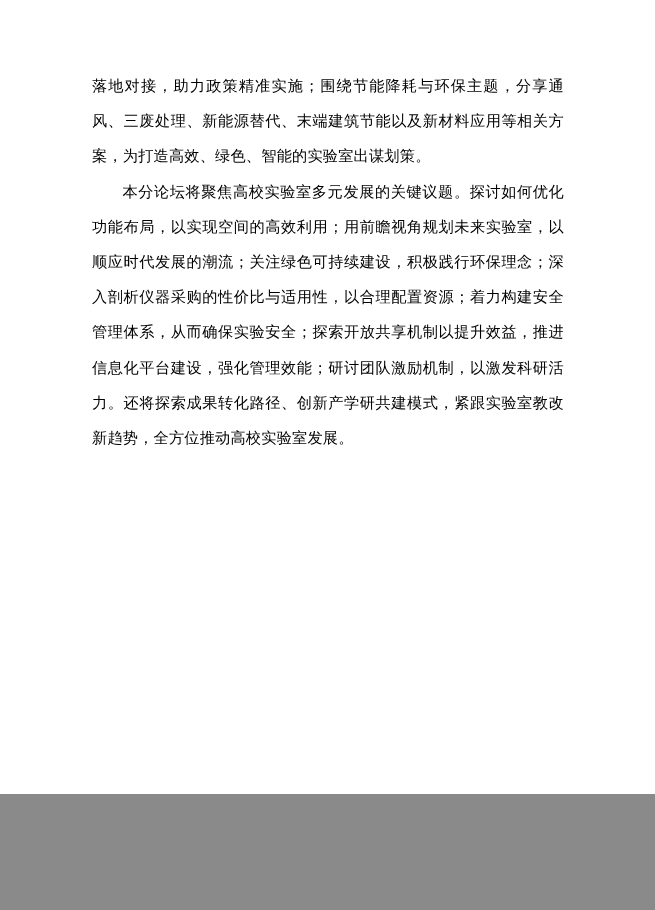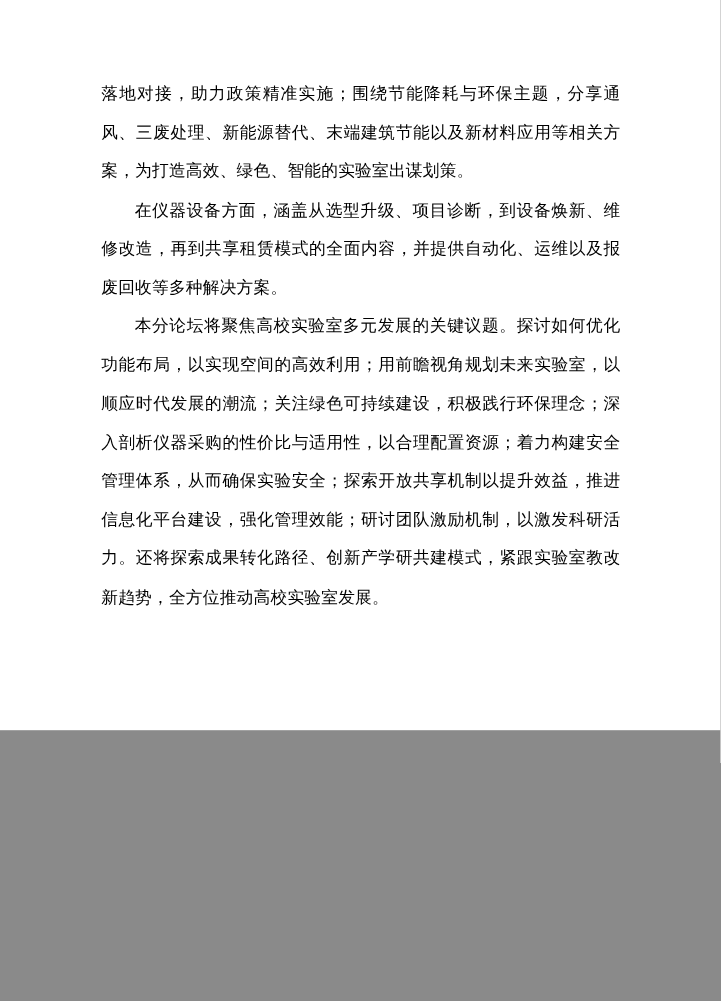--- a/index.html
+++ b/index.html
@@ -6,21 +6,21 @@
     margin: 0;
     padding: 0;
   }
   body {
     background: #8a8a8a;
     font-family: "Liberation Serif", "DejaVu Serif", serif;
   }
   .page {
     position: relative;
     width: 655px;
-    height: 664px;
+    height: 794px;
     background: #ffffff;
     margin: 0 auto;
     overflow: hidden;
     box-sizing: border-box;
   }
   .content {
     position: absolute;
     left: 92px;
     top: 68px;
     width: 472px;
@@ -40,16 +40,15 @@
   .noindent {
     text-indent: 0;
   }
 </style>
 </head>
 <body>
 
 <div class="page">
   <div class="content">
     <p class="para noindent">落地对接，助力政策精准实施；围绕节能降耗与环保主题，分享通风、三废处理、新能源替代、末端建筑节能以及新材料应用等相关方案，为打造高效、绿色、智能的实验室出谋划策。</p>
-    <p class="para indent">在仪器设备方面，涵盖从选型升级、项目诊断，到设备焕新、维修改造，再到共享租赁模式的全面内容，并提供自动化、运维以及报废回收等多种解决方案。</p>
     <p class="para indent">本分论坛将聚焦高校实验室多元发展的关键议题。探讨如何优化功能布局，以实现空间的高效利用；用前瞻视角规划未来实验室，以顺应时代发展的潮流；关注绿色可持续建设，积极践行环保理念；深入剖析仪器采购的性价比与适用性，以合理配置资源；着力构建安全管理体系，从而确保实验安全；探索开放共享机制以提升效益，推进信息化平台建设，强化管理效能；研讨团队激励机制，以激发科研活力。还将探索成果转化路径、创新产学研共建模式，紧跟实验室教改新趋势，全方位推动高校实验室发展。</p>
   </div>
 </div>
 
 </body></html>

